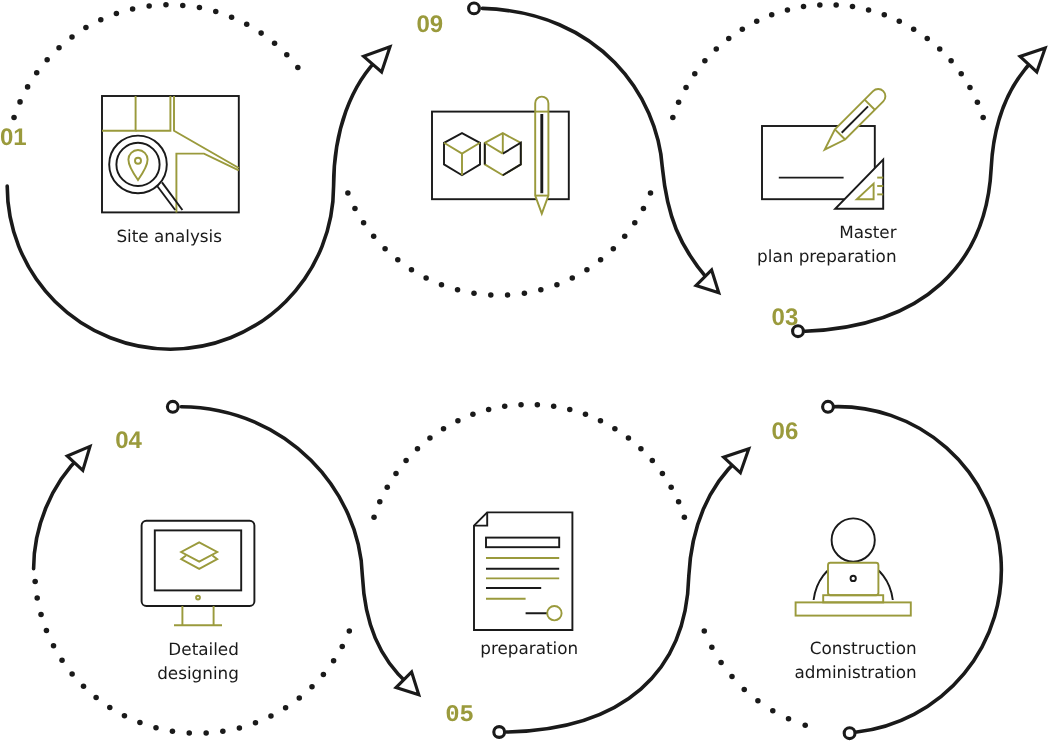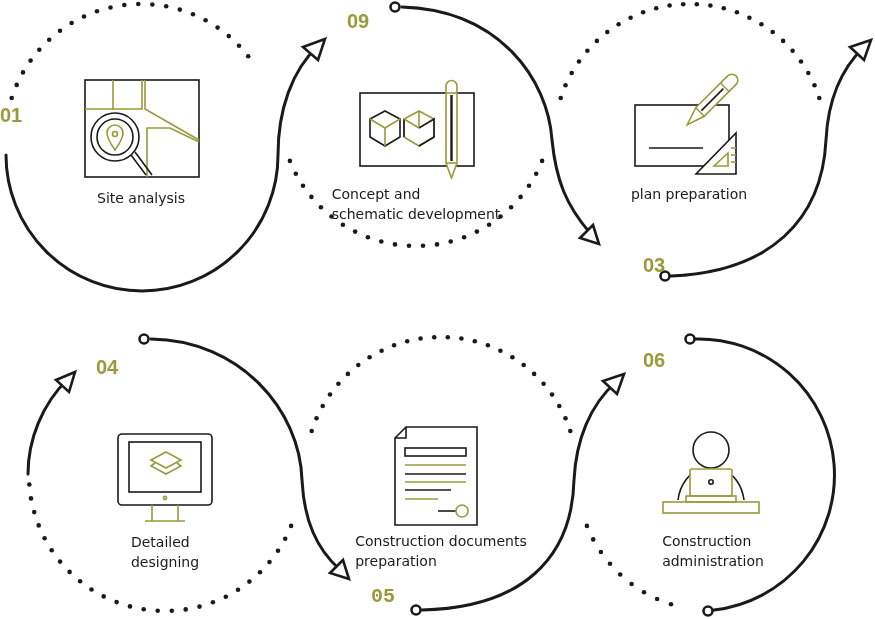--- a/index.html
+++ b/index.html
@@ -1,19 +1,19 @@
 <!DOCTYPE html>
 <html><head>
 <meta charset="utf-8">
 <style>
   html, body { margin: 0; padding: 0; background: #ffffff; }
   body { width: 875px; height: 619px; position: relative; overflow: hidden; font-family: "DejaVu Sans", sans-serif; }
   #stage { position: absolute; left: 0; top: 0; width: 875px; height: 619px; }
   .num { position: absolute; font-family: "Liberation Sans", sans-serif; font-weight: bold; font-size: 20px; color: #9a9a3c; }
-  .label { position: absolute; font-family: "DejaVu Sans", sans-serif; font-size: 14px; color: #1a1a1a; text-align: left; line-height: 20px; transform: translateX(-50%); white-space: nowrap; }
+  .label { position: absolute; font-family: "DejaVu Sans", sans-serif; font-size: 14px; color: #1a1a1a; text-align: right; line-height: 20px; transform: translateX(-50%); white-space: nowrap; }
   .label span { display: block; }
   svg .dk { stroke: #1a1a1a; fill: none; stroke-width: 1.6; }
   svg .ol { stroke: #9a9a3c; fill: none; stroke-width: 1.6; }
   svg .path { stroke: #1a1a1a; fill: none; stroke-width: 3; stroke-linecap: round; }
   svg .arrow { stroke: #1a1a1a; fill: #ffffff; stroke-width: 2.6; stroke-linejoin: miter; }
   svg .ring { stroke: #1a1a1a; fill: #ffffff; stroke-width: 2.6; }
   svg .dot { fill: #1a1a1a; }
 </style>
 </head>
 <body>
@@ -265,32 +265,28 @@
   <div class="num" style="left:347px; top:10px;">09</div>
   <div class="num" style="left:618px; top:254px;margin-left:25px;">03</div>
   <div class="num" style="left:96px; top:345px;margin-top:11px;">04</div>
   <div class="num" style="left:371px; top:585px;font-family:Liberation Mono, monospace;">05</div>
   <div class="num" style="left:643px; top:349px;">06</div>
 
   
   <div class="label" style="left:141px; top:188px;">
     <span>Site analysis</span>
   </div>
-  <div class="label" style="left:416px; top:184px;">
-    <span>Concept and</span>
-    <span>schematic development</span>
-  </div>
   <div class="label" style="left:689px; top:184px;">
+    <span>Master</span>
     <span>plan preparation</span>
   </div>
   <div class="label" style="left:165px; top:532px;">
     <span>Detailed</span>
     <span>designing</span>
   </div>
   <div class="label" style="left:441px; top:531px;">
-    <span>Construction documents</span>
     <span>preparation</span>
   </div>
   <div class="label" style="left:713px; top:531px;">
     <span>Construction</span>
     <span>administration</span>
   </div>
 </div>
 
 </body></html>

